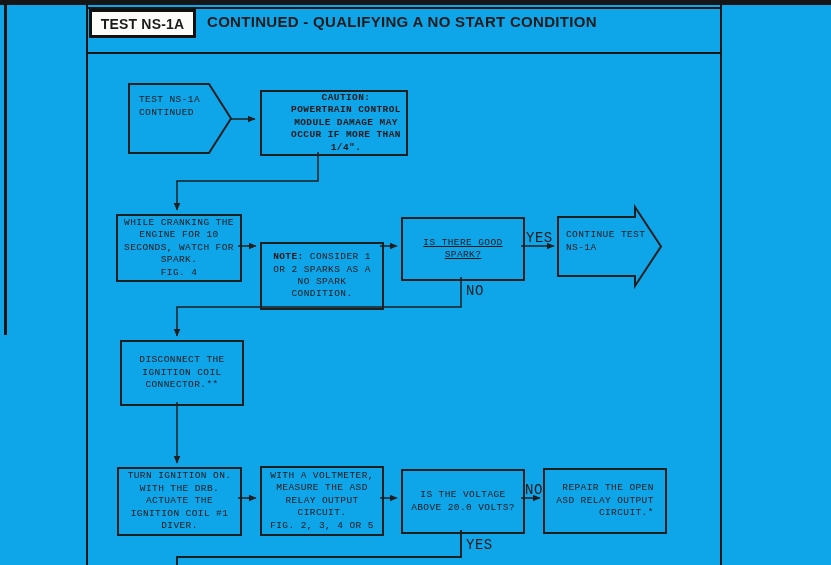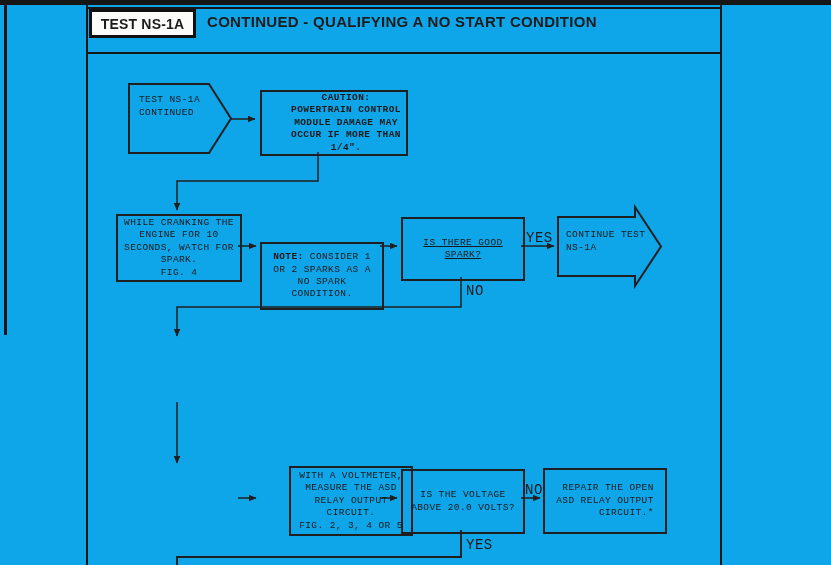--- a/index.html
+++ b/index.html
@@ -106,23 +106,31 @@
 NO SPARK
 CONDITION.</span></div>
   </div>
 
   <div class="box" style="left:401px;top:217px;width:120px;height:60px;text-decoration:underline;">IS THERE GOOD
 SPARK?</div>
 
   <div class="shape-text" style="left:566px;top:229px;">CONTINUE TEST
 NS-1A</div>
 
+  <div class="box" style="left:120px;top:340px;width:120px;height:62px;">DISCONNECT THE
+IGNITION COIL
+CONNECTOR.**</div>
 
+  <div class="box" style="left:117px;top:467px;width:121px;height:65px;">TURN IGNITION ON.
+WITH THE DRB.
+ACTUATE THE
+IGNITION COIL #1
+DIVER.</div>
 
-  <div class="box" style="left:260px;top:466px;width:120px;height:66px;margin-left:29px;">WITH A VOLTMETER,
+  <div class="box" style="left:260px;top:466px;width:120px;height:66px;">WITH A VOLTMETER,
 MEASURE THE ASD
 RELAY OUTPUT
 CIRCUIT.
 FIG. 2, 3, 4 OR 5</div>
 
   <div class="box" style="left:401px;top:469px;width:120px;height:61px;">IS THE VOLTAGE
 ABOVE 20.0 VOLTS?</div>
 
   <div class="box" style="left:543px;top:468px;width:120px;height:62px;text-align:right;">REPAIR THE OPEN
 ASD RELAY OUTPUT

